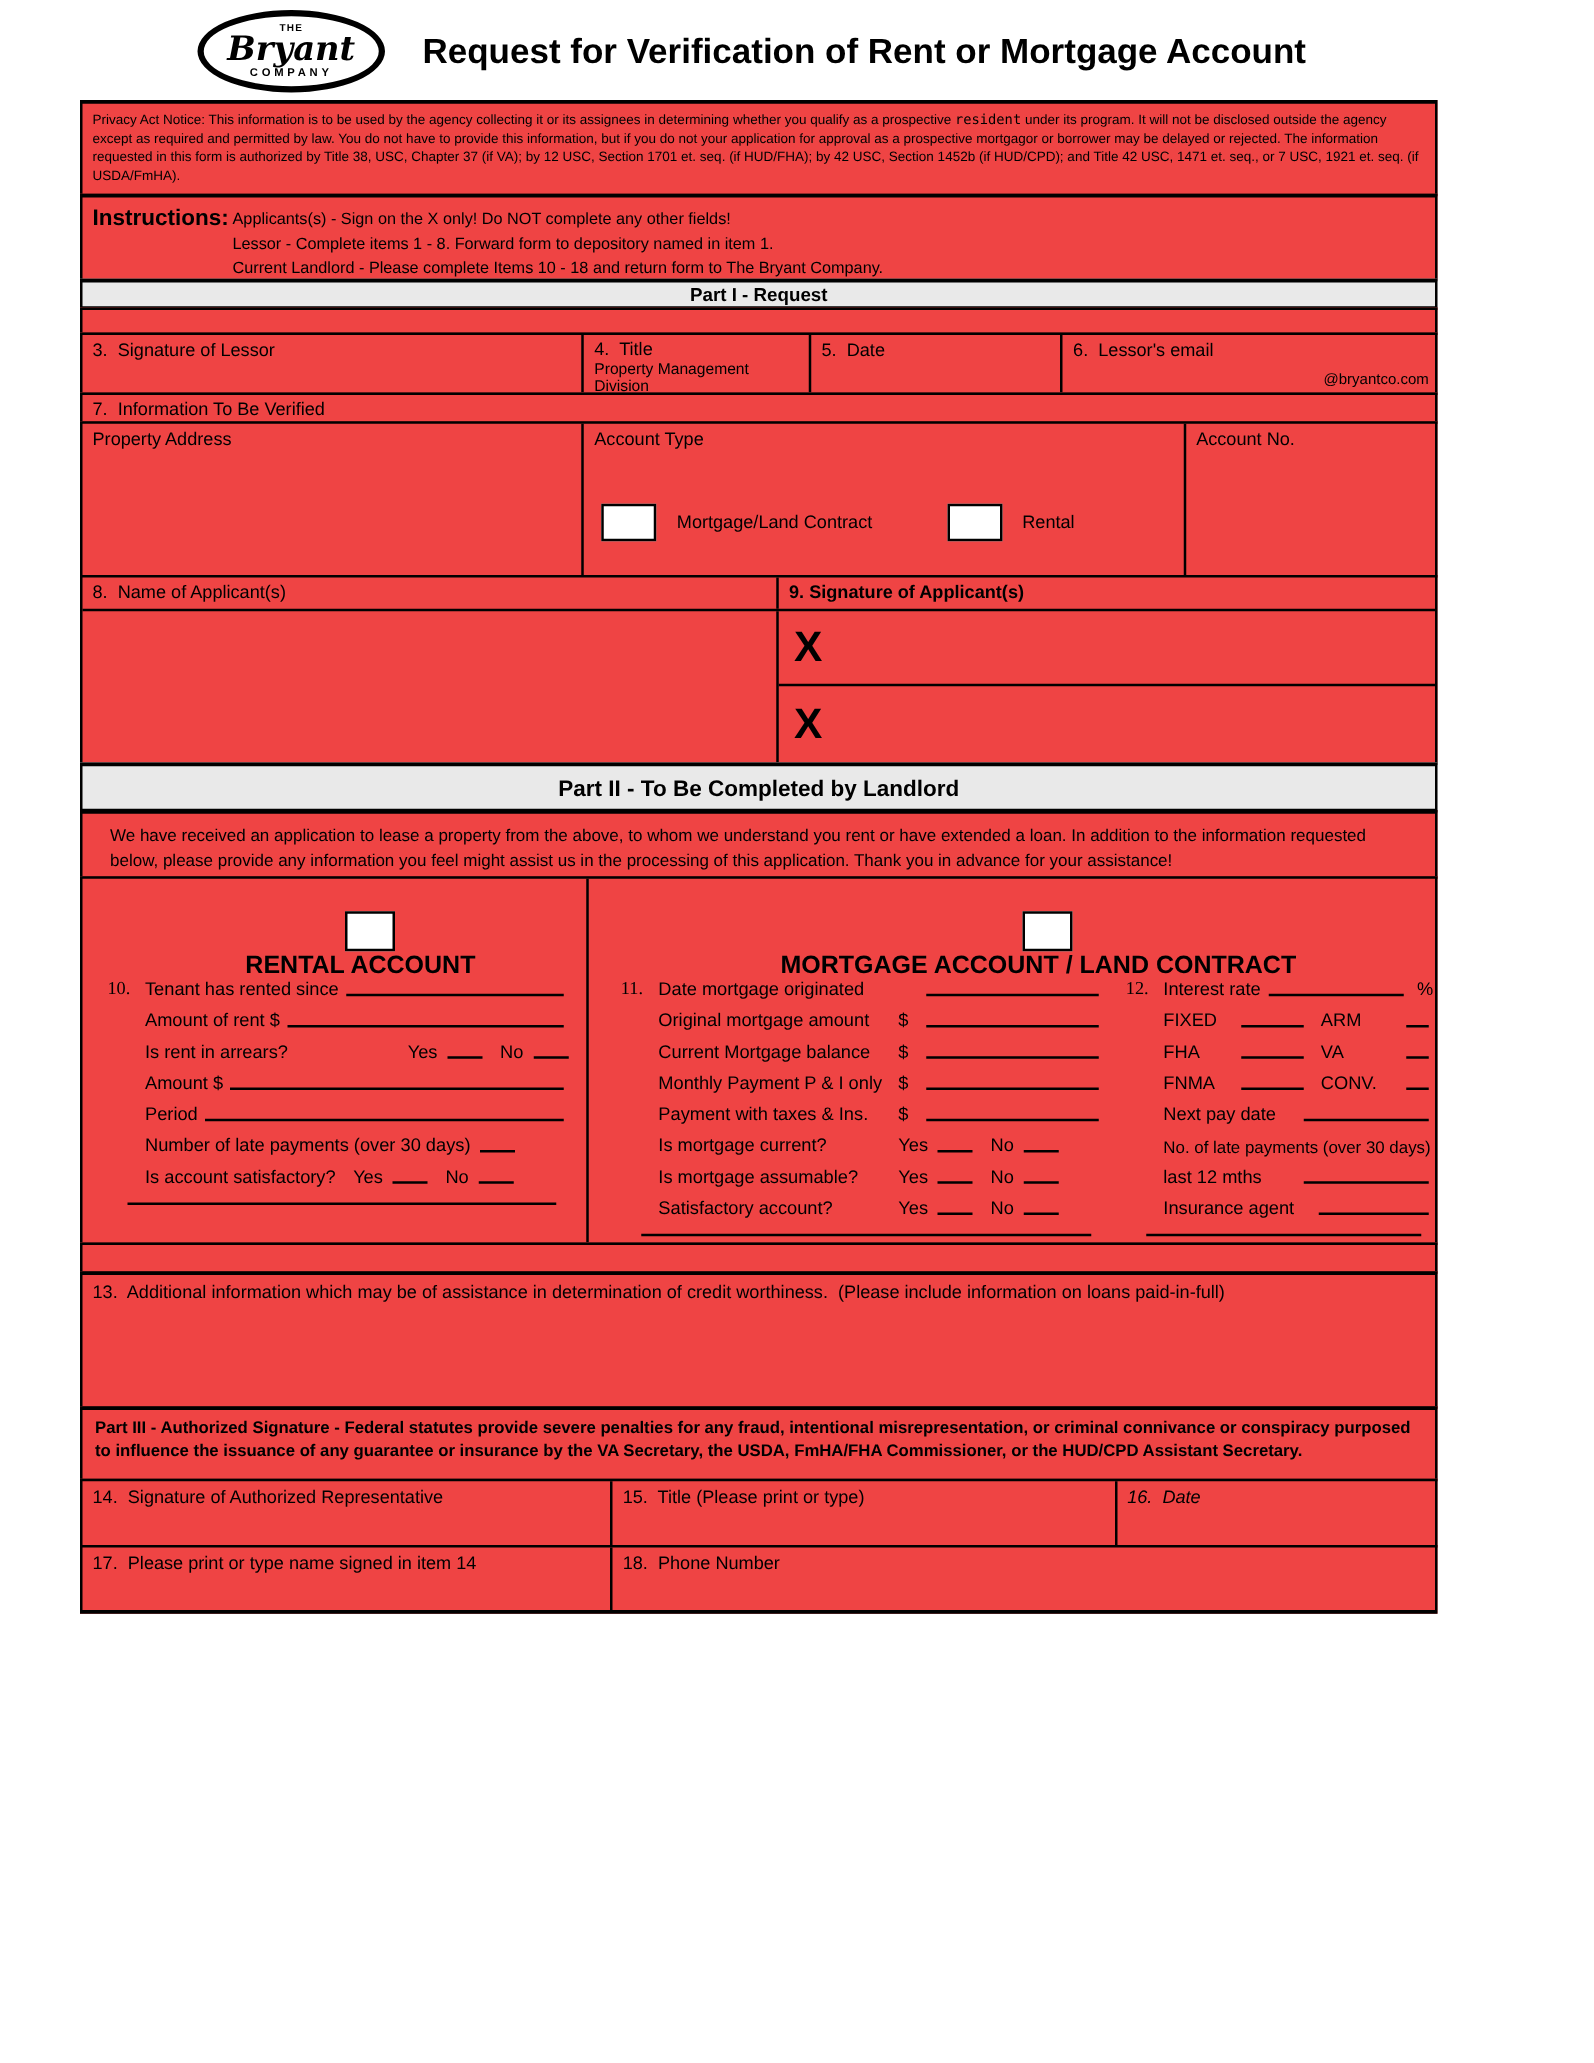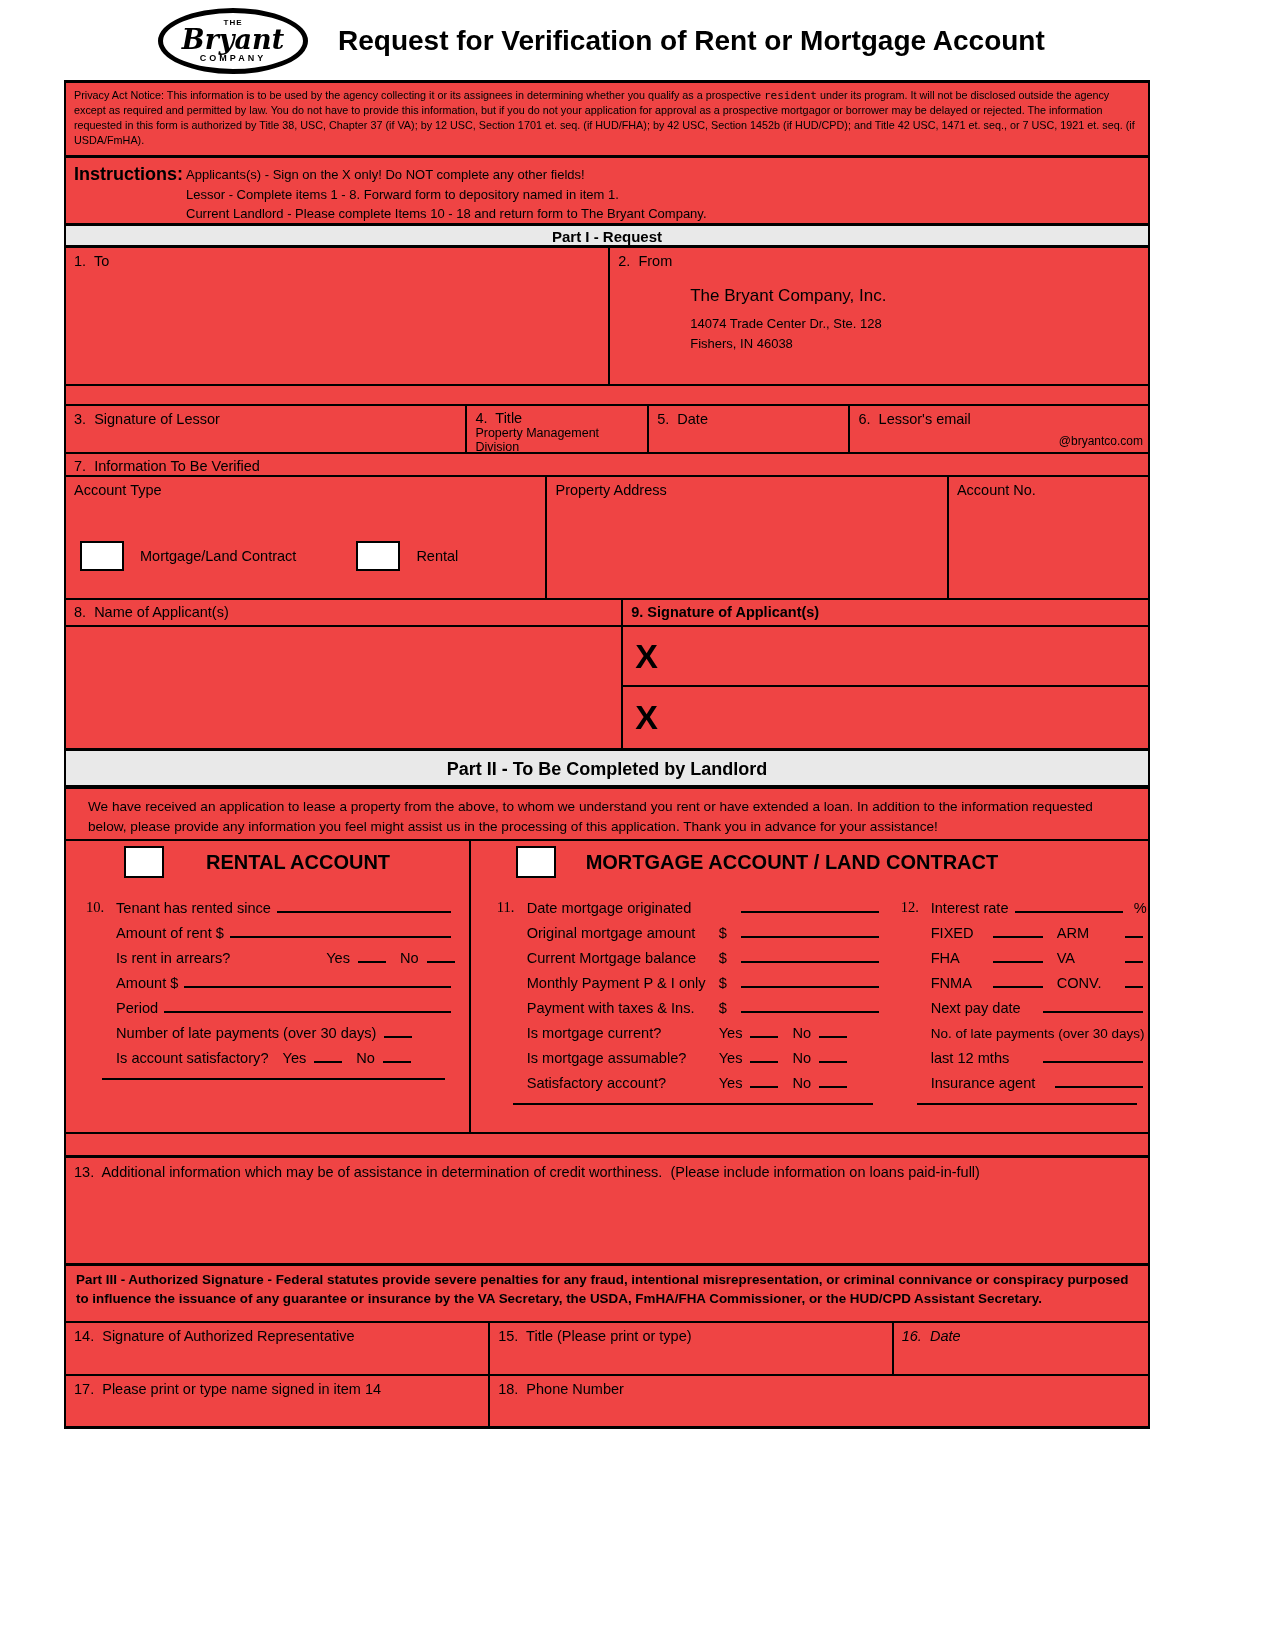--- a/index.html
+++ b/index.html
@@ -77,21 +77,21 @@
   .c89r { flex: 1; }
   .r89body { height: 121px; }
   .sigline { height: 60px; border-bottom: 2px solid #000; display: flex; align-items: center; padding-left: 12px; }
   .sigline.last { border-bottom: none; height: 61px; }
   .xmark { font-size: 34px; font-weight: bold; }
   
   .intro { height: 55px; padding: 8px 22px; font-size: 13.6px; line-height: 1.45; border-top-width: 3px; }
   .fields { height: 295px; }
   .fleft { flex: 0 0 37.4%; }
   .fright { flex: 1; display: flex; flex-direction: column; }
-  .acct-head { display: flex; align-items: center; margin-top: 4px; height: 34px; }
+  .acct-head { display: flex; align-items: center; margin-top: 26px; height: 34px; flex-direction: column; }
   .checkbox.big { width: 40px; height: 32px; }
   .acct-title { font-size: 20px; font-weight: bold; white-space: nowrap; }
   .fleft .checkbox { margin-left: 58px; }
   .fleft .acct-title { margin-left: 42px; }
   .mhead .checkbox { margin-left: 45px; }
   .mhead .acct-title { margin-left: 30px; }
   .mcols { display: flex; flex: 1; }
   .fcol { font-size: 14.6px; }
   .rental-col { margin: 12px 14px 0 20px; }
   .m-col { width: 386px; margin-left: 26px; margin-top: 12px; flex: none; }
@@ -145,33 +145,20 @@
       <div class="instr-label lbl">Instructions:</div>
       <div class="instr-lines">
         <div>Applicants(s) - Sign on the X only! Do NOT complete any other fields!</div>
         <div>Lessor - Complete items 1 - 8. Forward form to depository named in item 1.</div>
         <div>Current Landlord - Please complete Items 10 - 18 and return form to The Bryant Company.</div>
       </div>
     </div>
 
     <div class="sec bar bar1">Part I - Request</div>
 
-    <div class="sec row tofrom">
-      <div class="cell c-to">
-        <span class="lbl">1.  To</span>
-      </div>
-      <div class="cell c-from">
-        <span class="lbl">2.  From</span>
-        <div class="from-addr">
-          <div class="from-name">The Bryant Company, Inc.</div>
-          <div class="from-line">14074 Trade Center Dr., Ste. 128</div>
-          <div class="from-line">Fishers, IN  46038</div>
-        </div>
-      </div>
-    </div>
 
     <div class="sec strip"></div>
 
     <div class="sec row r3456">
       <div class="cell w3">
         <span class="lbl">3.  Signature of Lessor</span>
       </div>
       <div class="cell w4">
         <span class="lbl">4.  Title</span>
         <span class="cell4-value">Property Management Division</span>
@@ -182,32 +169,32 @@
       <div class="cell w6">
         <span class="lbl">6.  Lessor's email</span>
         <span class="email-suffix">@bryantco.com</span>
       </div>
     </div>
 
     <div class="sec item7bar">
       <span class="lbl">7.  Information To Be Verified</span>
     </div>
     <div class="sec row verify">
+      <div class="cell w3">
+        <span class="lbl">Property Address</span>
+      </div>
       <div class="cell wtype">
         <span class="lbl">Account Type</span>
         <div class="checks">
           <div class="checkbox cb1"></div>
           <span class="chk-label">Mortgage/Land Contract</span>
           <div class="checkbox cb2"></div>
           <span class="chk-label">Rental</span>
         </div>
       </div>
-      <div class="cell w3">
-        <span class="lbl">Property Address</span>
-      </div>
       <div class="cell wacct">
         <span class="lbl">Account No.</span>
       </div>
     </div>
 
     <div class="sec">
       <div class="row r89head">
         <div class="cell c89l">
           <span class="lbl">8.  Name of Applicant(s)</span>
         </div>

